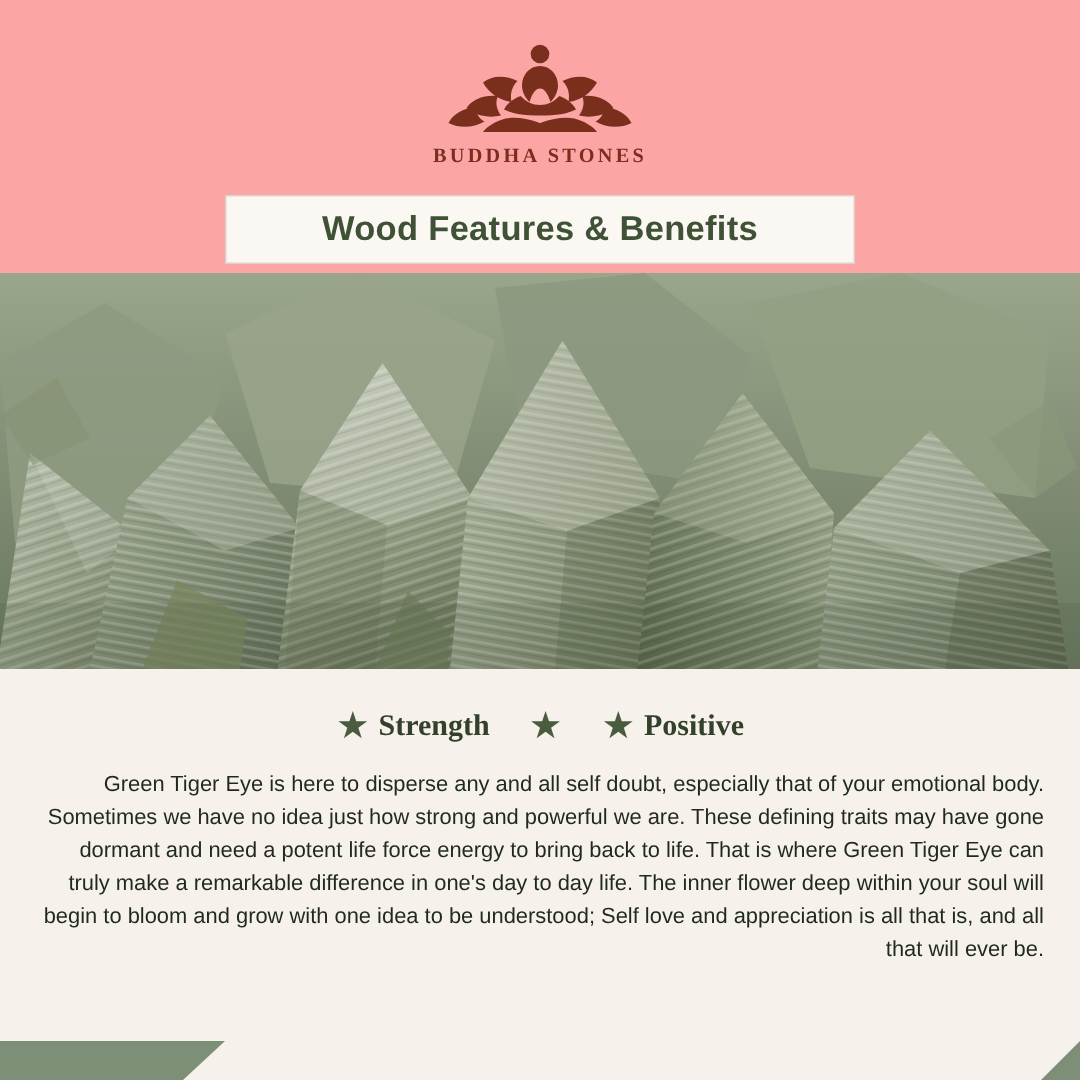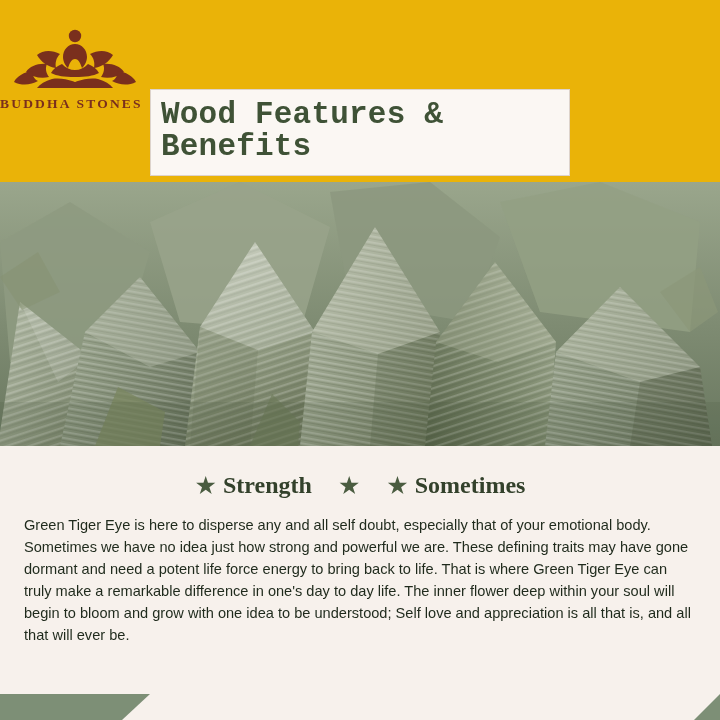--- a/index.html
+++ b/index.html
@@ -48,21 +48,22 @@
     bottom: 0; right: 0;
     width: 0; height: 0;
     border-bottom: 26px solid #7d8f76;
     border-left: 26px solid transparent;
   }
 
   
   .header {
     position: relative;
     height: 182px;
-    background: #eab308;
+    background: #fca5a5;
+    text-align: center;
   }
   .logo-wrap {
     padding-top: 24px;
     line-height: 0;
   }
   .brand-name {
     margin-top: 6px;
     font-size: 13.5px;
     letter-spacing: 2.2px;
     color: #7a2f1d;
@@ -73,23 +74,23 @@
     position: absolute;
     left: 150px;
     right: 150px;
     bottom: 6px;
     border: 1.5px solid #ddd3cb;
     background: #fbf7f3;
     padding: 9px 10px 11px;
     box-sizing: border-box;
   }
   .title-text {
-    font-family: Liberation Mono, monospace;
+    font-family: Liberation Sans, sans-serif;
     font-weight: bold;
-    font-size: 31px;
+    font-size: 23px;
     color: #3f5236;
     letter-spacing: 0.2px;
     line-height: 1.05;
   }
 
   
   .hero {
     position: relative;
     width: 720px;
     height: 264px;
@@ -131,29 +132,29 @@
     gap: 6px;
   }
   .benefit .star {
     color: #4a5c40;
     font-size: 25px;
     line-height: 1;
   }
   .benefit .label {
     font-family: "Liberation Serif", serif;
     font-weight: bold;
-    font-size: 24px;
+    font-size: 20px;
     color: #33412b;
   }
 
   .body-text {
     font-size: 14.6px;
     line-height: 1.52;
     color: #1f2a1c;
-    text-align: left;
+    text-align: right;
     font-family: "Liberation Sans", sans-serif;
   }
 </style>
 </head>
 <body>
 
 <div class="page">
 
   <div class="corner-tl"></div>
   <div class="corner-tr"></div>
@@ -277,21 +278,21 @@
     <div class="benefits">
       <div class="benefit">
         <span class="star">★</span>
         <span class="label">Strength</span>
       </div>
       <div class="benefit">
         <span class="star">★</span>
       </div>
       <div class="benefit">
         <span class="star">★</span>
-        <span class="label">Sometimes</span>
+        <span class="label">Positive</span>
       </div>
     </div>
 
     <p class="body-text">Green Tiger Eye is here to disperse any and all self doubt, especially that of your emotional body. Sometimes we have no idea just how strong and powerful we are. These defining traits may have gone dormant and need a potent life force energy to bring back to life. That is where Green Tiger Eye can truly make a remarkable difference in one's day to day life. The inner flower deep within your soul will begin to bloom and grow with one idea to be understood; Self love and appreciation is all that is, and all that will ever be.</p>
   </div>
 
   <div class="corner-bl"></div>
   <div class="corner-br"></div>
 </div>
 

